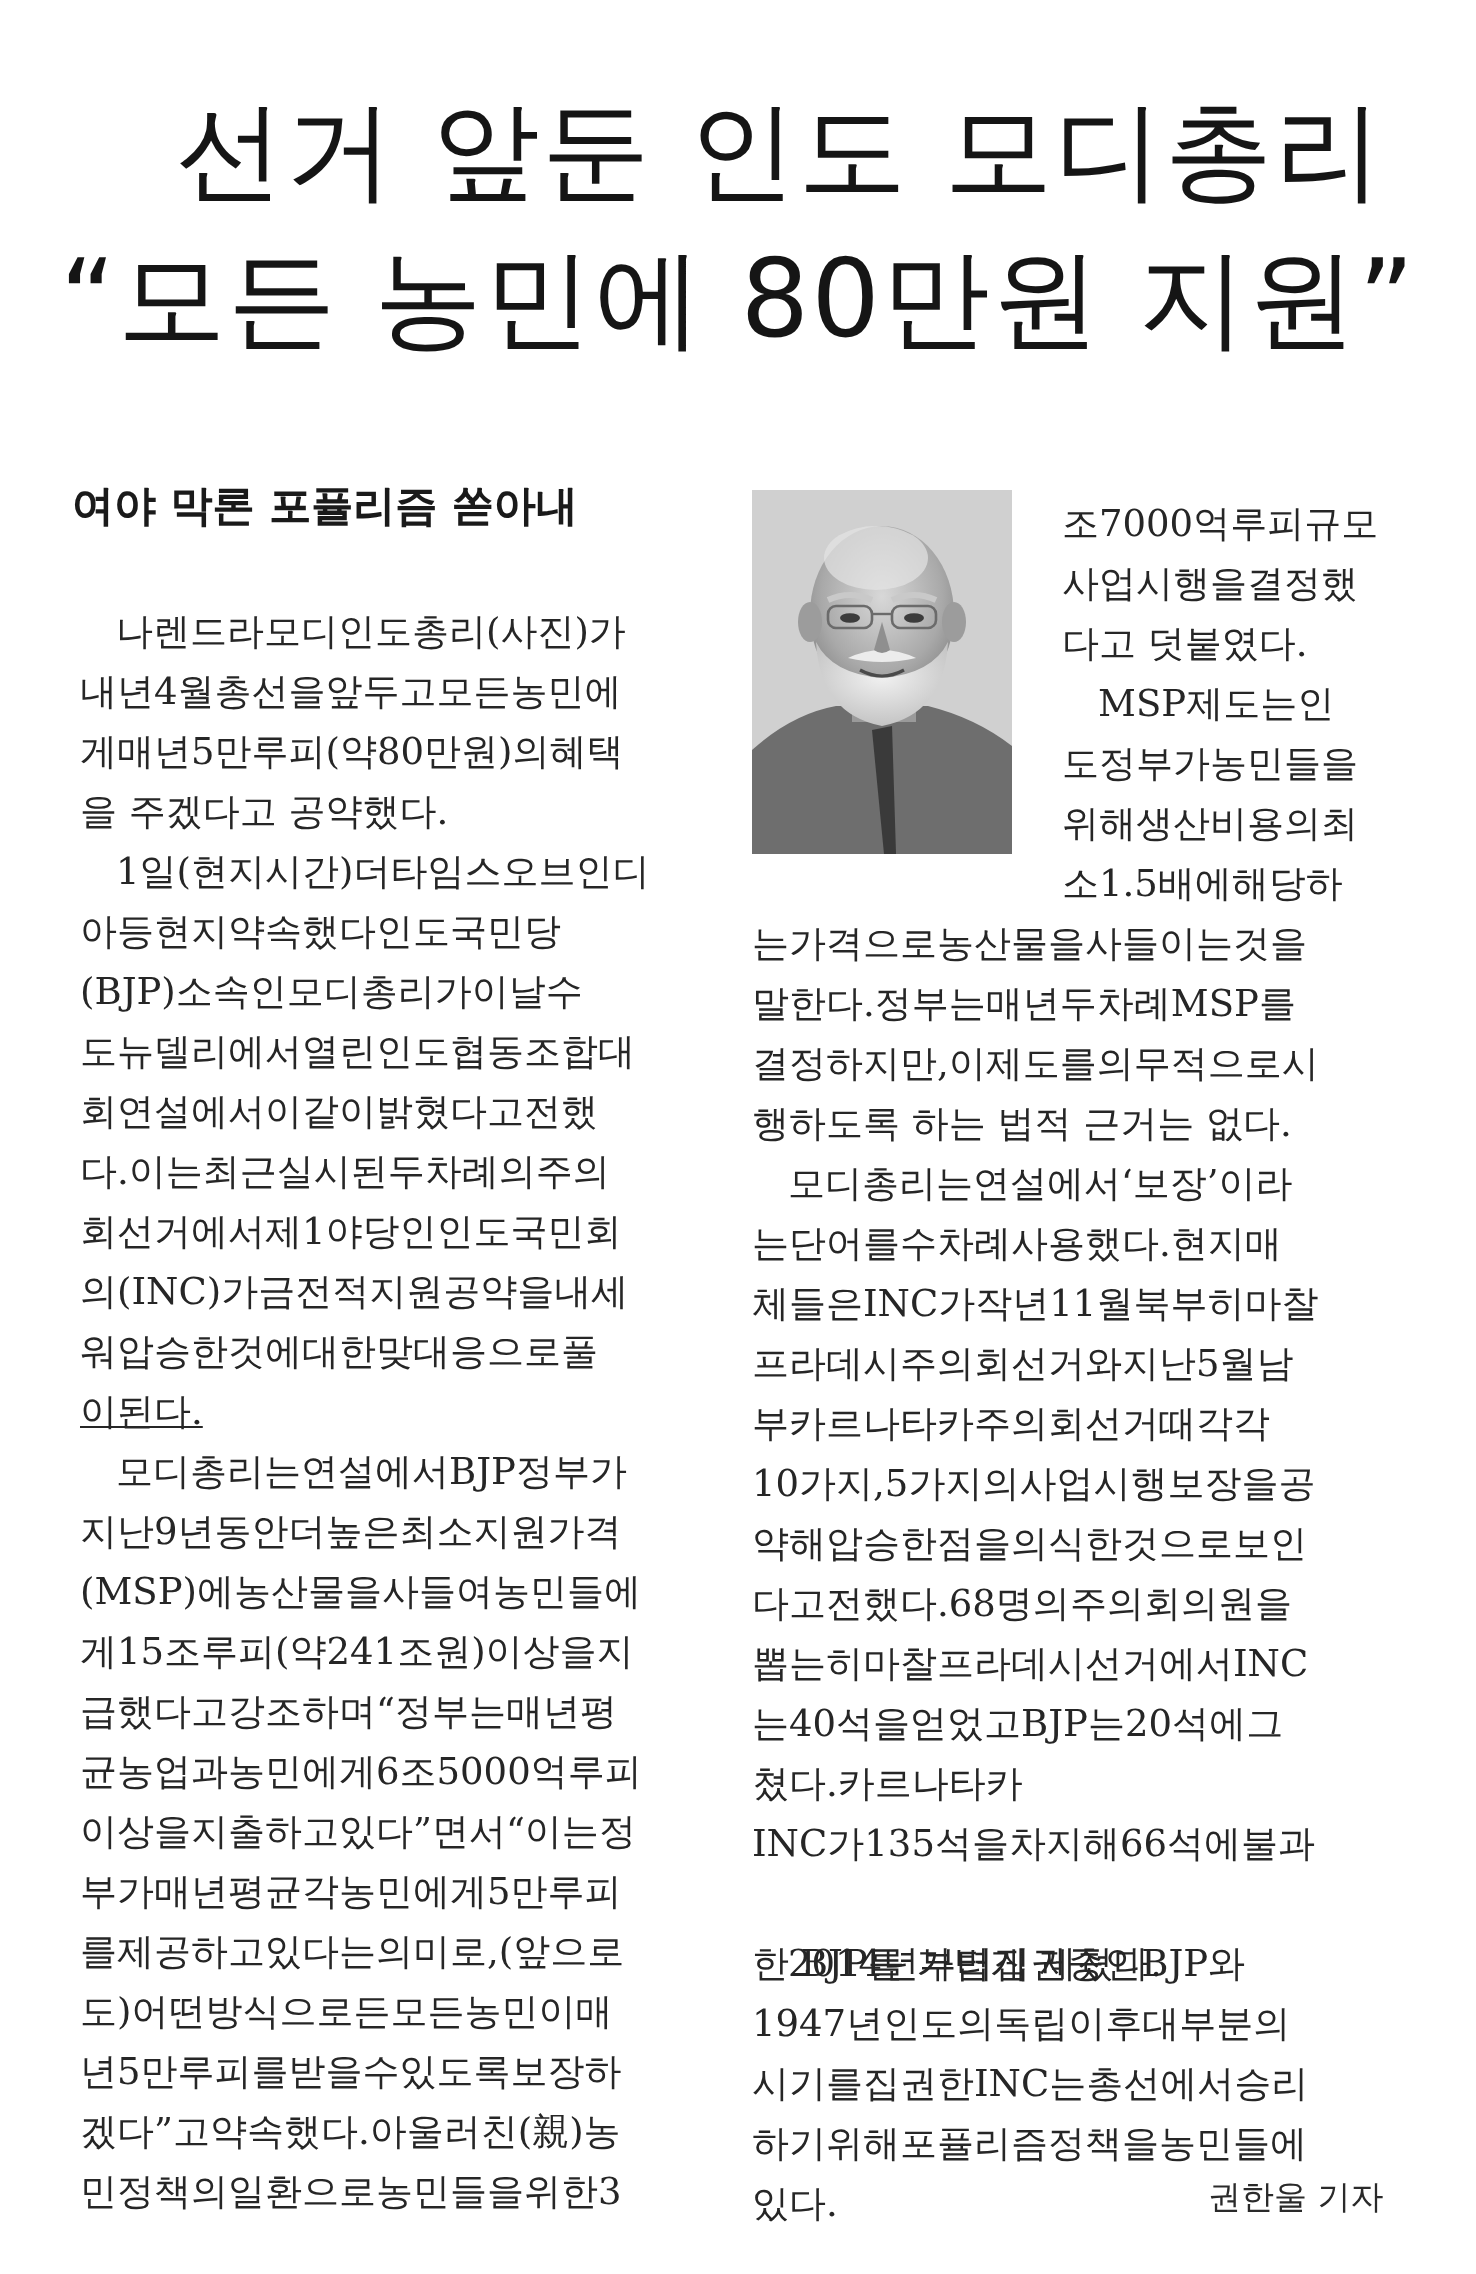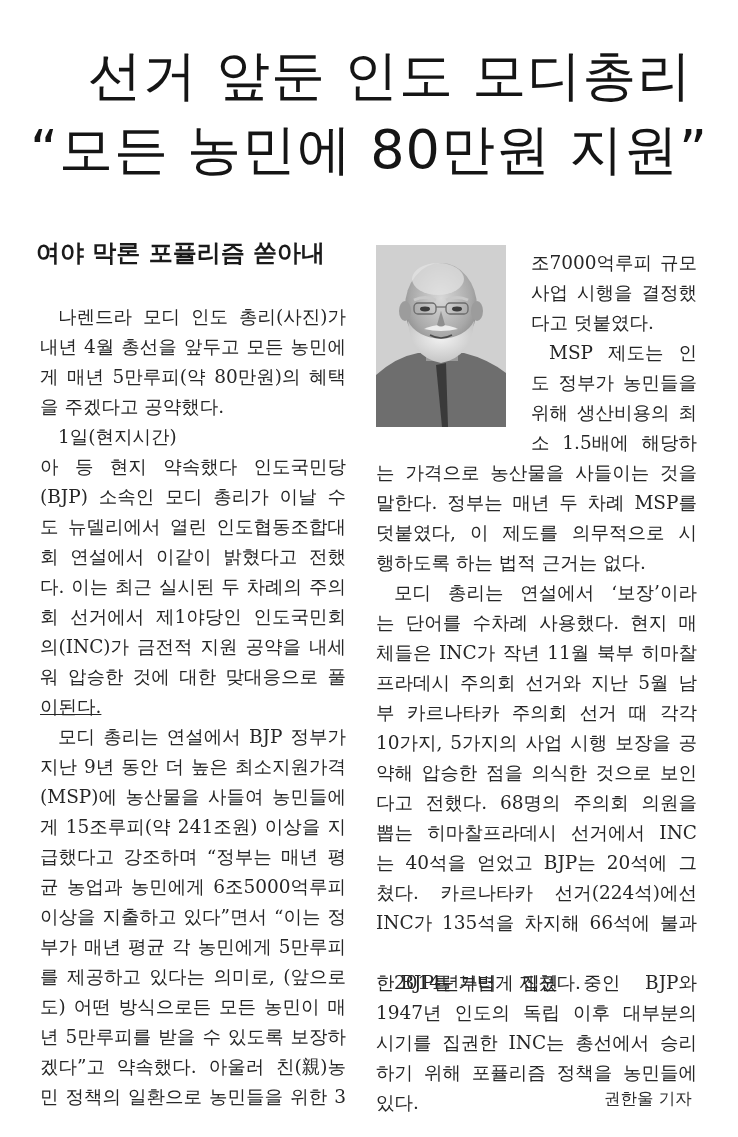--- a/index.html
+++ b/index.html
@@ -30,40 +30,40 @@
     .headline .line { display: block; white-space: nowrap; }
     .headline .line1 { position: absolute; left: 0; width: 738px; top: 12px; padding-left: 21px; }
     .headline .line2 { position: absolute; left: 0; width: 738px; top: 86px; }
 
     .subhead {
       position: absolute;
       left: 36px;
       top: 239px;
       font-family: "DejaVu Sans", sans-serif;
       font-weight: bold;
-      font-size: 24px;
+      font-size: 21px;
       line-height: 28px;
       color: #1a1a1a;
       white-space: nowrap;
       margin: 0;
     }
 
     .col {
       position: absolute;
       font-family: "DejaVu Serif", serif;
       font-size: 18.5px;
       color: #262626;
     }
     .col .ln {
       position: absolute;
       height: 30px;
       line-height: 30px;
       white-space: nowrap;
       display: flex;
-      justify-content: space-between;
+      justify-content: flex-start;
     }
     .col .ln.left-aligned { justify-content: flex-start; }
     .col .ln span.w { display: inline-block; }
 
     .photo {
       position: absolute;
       left: 376px;
       top: 245px;
       width: 130px;
       height: 182px;
@@ -114,20 +114,21 @@
           <span class="w">매년</span>
           <span class="w">5만루피(약</span>
           <span class="w">80만원)의</span>
           <span class="w">혜택</span>
         </div>
         <div class="ln left-aligned" style="left: 0px; width: 306px; top: 392px;">
           <span class="w">을 주겠다고 공약했다.</span>
         </div>
         <div class="ln" style="left: 0px; width: 288px; top: 422px; padding-left: 18px;">
           <span class="w">1일(현지시간)</span>
+          <span class="w">더타임스오브인디</span>
         </div>
         <div class="ln" style="left: 0px; width: 306px; top: 452px;">
           <span class="w">아</span>
           <span class="w">등</span>
           <span class="w">현지</span>
           <span class="w">약속했다</span>
           <span class="w">인도국민당</span>
         </div>
         <div class="ln" style="left: 0px; width: 306px; top: 482px;">
           <span class="w">(BJP)</span>
@@ -369,21 +370,21 @@
         </div>
         <div class="ln" style="left: 0px; width: 321px; top: 488px;">
           <span class="w">말한다.</span>
           <span class="w">정부는</span>
           <span class="w">매년</span>
           <span class="w">두</span>
           <span class="w">차례</span>
           <span class="w">MSP를</span>
         </div>
         <div class="ln" style="left: 0px; width: 321px; top: 518px;">
-          <span class="w">덧붙였다,</span>
+          <span class="w">결정하지만,</span>
           <span class="w">이</span>
           <span class="w">제도를</span>
           <span class="w">의무적으로</span>
           <span class="w">시</span>
         </div>
         <div class="ln left-aligned" style="left: 0px; width: 321px; top: 548px; align-items: flex-end;">
           <span class="w">행하도록 하는 법적 근거는 없다.</span>
         </div>
         <div class="ln" style="left: 0px; width: 303px; top: 578px; padding-left: 18px;">
           <span class="w">모디</span>
@@ -456,21 +457,20 @@
           <span class="w">는</span>
           <span class="w">40석을</span>
           <span class="w">얻었고</span>
           <span class="w">BJP는</span>
           <span class="w">20석에</span>
           <span class="w">그</span>
         </div>
         <div class="ln" style="left: 0px; width: 321px; top: 878px;">
           <span class="w">쳤다.</span>
           <span class="w">카르나타카</span>
-          <span class="w">선거(224석)에선</span>
         </div>
         <div class="ln" style="left: 0px; width: 321px; top: 908px;">
           <span class="w">INC가</span>
           <span class="w">135석을</span>
           <span class="w">차지해</span>
           <span class="w">66석에</span>
           <span class="w">불과</span>
         </div>
         <div class="ln left-aligned" style="left: 0px; width: 321px; top: 968px;">
           <span class="w">한 BJP를 가볍게 제쳤다.</span>

